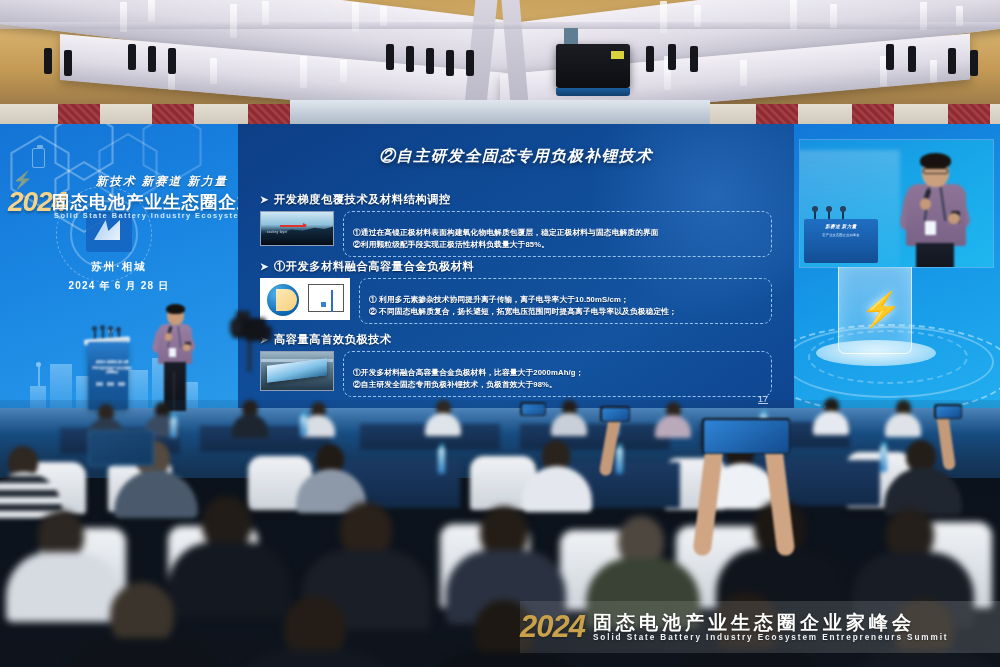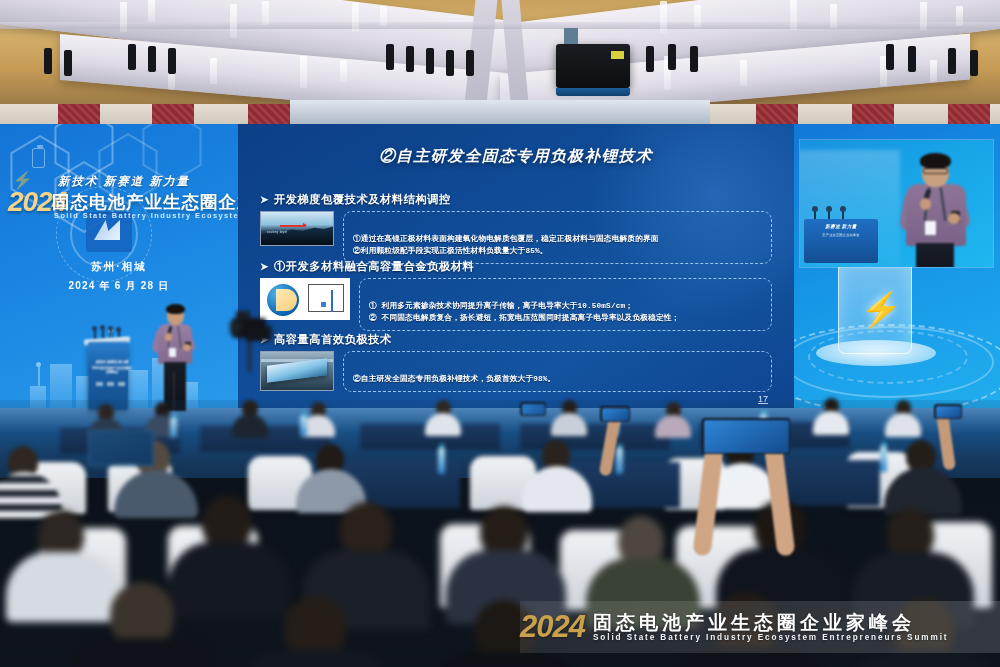--- a/index.html
+++ b/index.html
@@ -46,21 +46,21 @@
   .bolt-ico { position:absolute; color:rgba(255,255,255,.45); font-size:17px; }
   .batt-ico { position:absolute; width:13px; height:20px; border:1.6px solid rgba(255,255,255,.4);
               border-radius:2px; }
   .batt-ico:before{ content:""; position:absolute; left:3.5px; top:-4px; width:6px; height:3px;
               background:rgba(255,255,255,.4); border-radius:1px;}
   .logo-sq { position:absolute; left:86px; top:88px; width:46px; height:40px;
              background:#1565c0; opacity:.9; border-radius:3px; }
   .logo-sq:after{ content:""; position:absolute; left:8px; top:8px; width:26px; height:20px;
              background:linear-gradient(120deg,#bcd9f5,#ffffff); clip-path:polygon(0 100%,45% 0,55% 55%,100% 0,100% 100%); }
 
-  .tl-small { position:absolute; left:58px; top:50px; width:170px; text-align:left;
+  .tl-small { position:absolute; left:58px; top:50px; width:170px; text-align:right;
               color:#fff; font-size:11.5px; font-style:italic; font-weight:bold;
               letter-spacing:2px; text-shadow:0 1px 2px rgba(0,0,0,.35); }
   .tl-year  { position:absolute; left:8px; top:62px; font-size:28px; font-weight:bold; font-style:italic;
               color:#f4d48a; text-shadow:0 2px 3px rgba(0,0,0,.3); letter-spacing:-1px;}
   .tl-main  { position:absolute; left:52px; top:66px; font-size:17.5px; font-weight:bold;
               color:#ffffff; letter-spacing:1px; white-space:nowrap;
               text-shadow:0 2px 4px rgba(0,0,0,.35); }
   .tl-en    { position:absolute; left:54px; top:87px; font-size:7.4px; color:#cfe8ff;
               letter-spacing:1.45px; white-space:nowrap; font-weight:bold; }
   .tl-city  { position:absolute; left:0; top:136px; width:238px; text-align:center;
@@ -82,21 +82,21 @@
                  color:#ffffff; font-size:15.5px; font-weight:bold; font-style:italic;
                  letter-spacing:1.6px; text-shadow:0 2px 5px rgba(0,0,0,.5); }
   .sec { position:absolute; left:22px; width:512px; }
   .sec-head { color:#ffffff; font-size:11.2px; font-weight:bold; letter-spacing:.6px;
               white-space:nowrap; text-shadow:0 1px 2px rgba(0,0,0,.5); }
   .sec-chev { display:inline-block; color:#eaf4ff; font-size:10px; margin-right:5px; font-weight:bold;}
   .sec-body { display:flex; gap:9px; margin-top:4px; align-items:flex-start; }
   .thumb { flex:0 0 auto; border:1px solid rgba(255,255,255,.55); background:#0b2c5d; overflow:hidden;
            position:relative; }
   .bullets { flex:1 1 auto; border:1.4px dashed rgba(175,215,255,.85); border-radius:9px;
-             padding:22px 8px 5px 9px;font-family:Liberation Mono, monospace; }
+             padding:15px 8px 5px 9px; }
   .bline { color:#ffffff; font-size:7.7px; line-height:1.55; letter-spacing:.15px; white-space:nowrap;
            font-weight:bold; text-shadow:0 1px 1px rgba(0,0,0,.45); }
   .pageno { position:absolute; right:26px; bottom:10px; color:#d7e8ff; font-size:9px;text-decoration:underline; }
 
   
   .t1 { width:74px; height:35px; }
   .t1 .sky{position:absolute;inset:0;background:linear-gradient(180deg,#cfe6f4 0%,#8fc2dd 38%,#1d3b55 60%,#0b1a29 100%);}
   .t1 .ridge{position:absolute;left:0;bottom:0;width:100%;height:62%;
       background:linear-gradient(180deg,#16334c,#050d16);
       clip-path:polygon(0 46%,14% 34%,28% 40%,42% 24%,58% 30%,74% 16%,88% 22%,100% 10%,100% 100%,0 100%);}
@@ -433,20 +433,21 @@
       <div class="sec-head">
         <span class="sec-chev">➤</span><span>高容量高首效负极技术</span>
       </div>
       <div class="sec-body">
         <div class="thumb t3">
           <div class="bg"></div>
             <div class="rail"></div>
             <div class="sheet"></div>
         </div>
         <div class="bullets">
+          <div class="bline">①开发多材料融合高容量合金负极材料，比容量大于2000mAh/g；</div>
           <div class="bline">②自主研发全固态专用负极补锂技术，负极首效大于98%。</div>
         </div>
       </div>
     </div>
 
     <div class="pageno">17</div>
   </div>
 
   <div class="led-right">
     <div class="swirl" style="left:-30px;bottom:10px;width:250px;height:90px;"></div>

